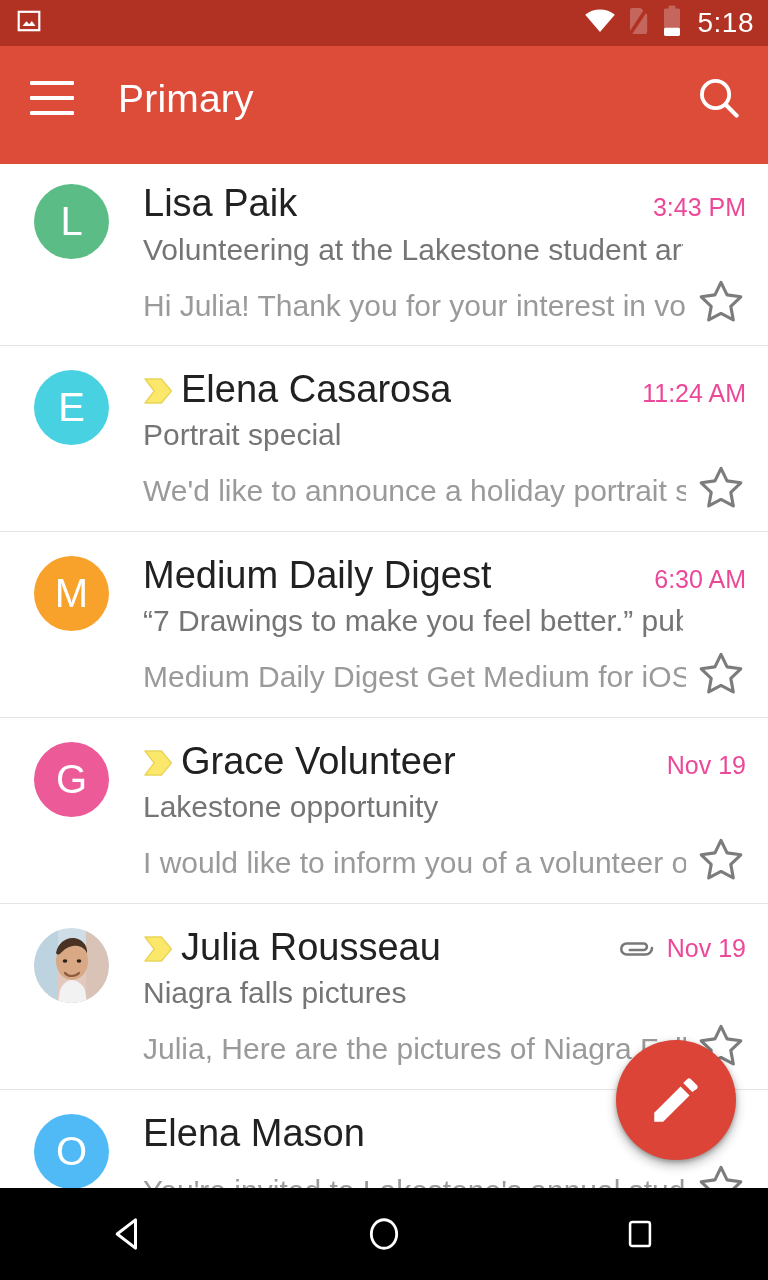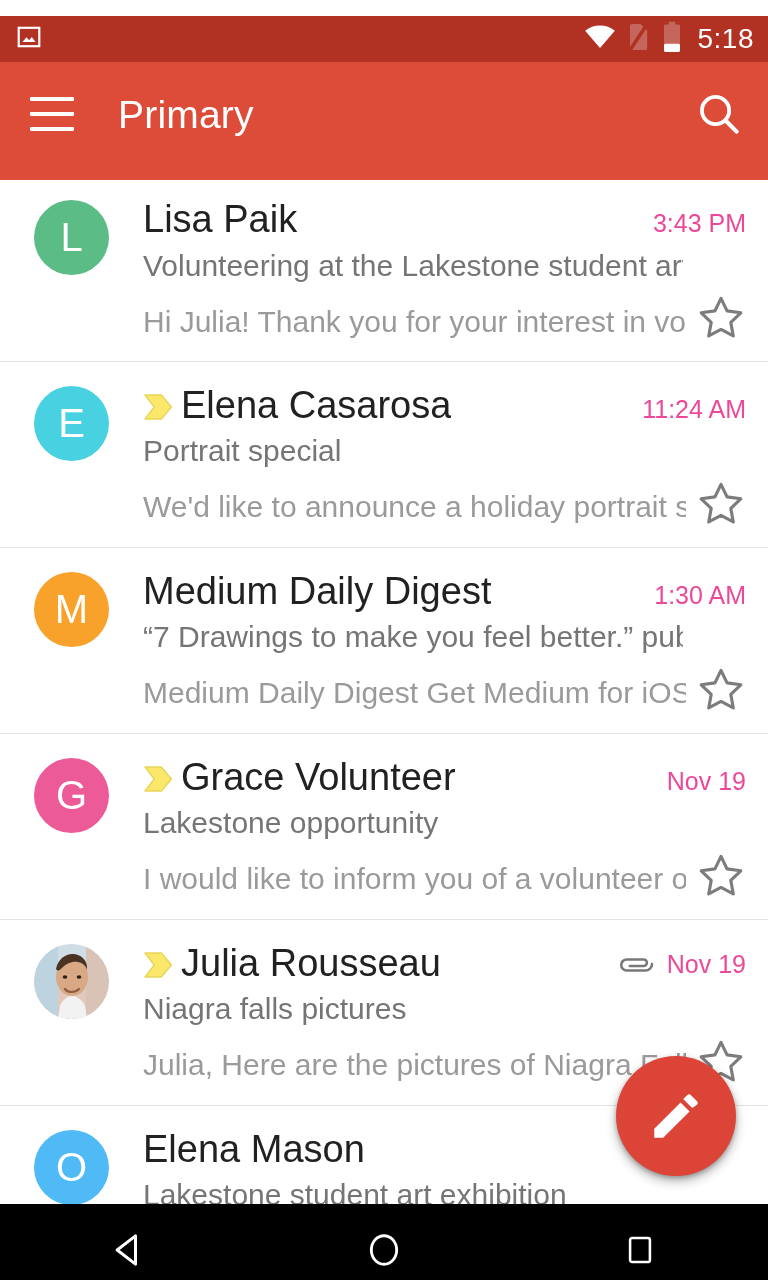--- a/index.html
+++ b/index.html
@@ -9,21 +9,20 @@
     font-family: "Liberation Sans", sans-serif;
     overflow: hidden;
   }
   .phone { position: relative; width: 768px; height: 1280px; background: #fff; }
 
   
   .statusbar {
     height: 46px; background: #b13122;
     display: flex; align-items: center;
     padding: 0 14px 0 16px;
-    margin-top: 16px;
   }
   .sb-left { display: flex; align-items: center; gap: 10px; }
   .sb-right { margin-left: auto; display: flex; align-items: center; gap: 12px; }
   .sb-time {
     color: #fff; font-size: 28px; letter-spacing: .5px;
     margin-left: 4px; line-height: 1;
   }
 
   
   .toolbar {
@@ -207,21 +206,21 @@
           </div>
         </div>
         <div class="row">
           <div class="avatar" style="background:#f9a22b">
             <span>M</span>
           </div>
           <div class="content">
             <div class="line1">
               <span class="sender">Medium Daily Digest</span>
               <span class="meta">
-                <span class="time">1:30 AM</span>
+                <span class="time">6:30 AM</span>
               </span>
             </div>
             <div class="subject">“7 Drawings to make you feel better.” publi…</div>
             <div class="snippet-row">
               <span class="snippet">Medium Daily Digest Get Medium for iOS or…</span>
               <span class="star"><svg width="50" height="50" viewBox="0 0 24 24">
                   <path d="M12 2.6l2.9 6 6.6.9-4.8 4.6 1.2 6.5L12 17.5l-5.9 3.1 1.2-6.5L2.5 9.5l6.6-.9z" fill="none" stroke="#7c7c7c" stroke-width="1.5" stroke-linejoin="round"></path>
                 </svg></span>
             </div>
           </div>
@@ -297,21 +296,20 @@
           <div class="avatar" style="background:#4fbaf5">
             <span>O</span>
           </div>
           <div class="content">
             <div class="line1">
               <span class="sender">Elena Mason</span>
               <span class="meta">
                 <span class="time"></span>
               </span>
             </div>
-            <div class="subject">Lakestone student art exhibition</div>
             <div class="snippet-row">
               <span class="snippet">You're invited to Lakestone's annual studen…</span>
               <span class="star"><svg width="50" height="50" viewBox="0 0 24 24">
                   <path d="M12 2.6l2.9 6 6.6.9-4.8 4.6 1.2 6.5L12 17.5l-5.9 3.1 1.2-6.5L2.5 9.5l6.6-.9z" fill="none" stroke="#7c7c7c" stroke-width="1.5" stroke-linejoin="round"></path>
                 </svg></span>
             </div>
           </div>
         </div>
       </div>
   </div>

